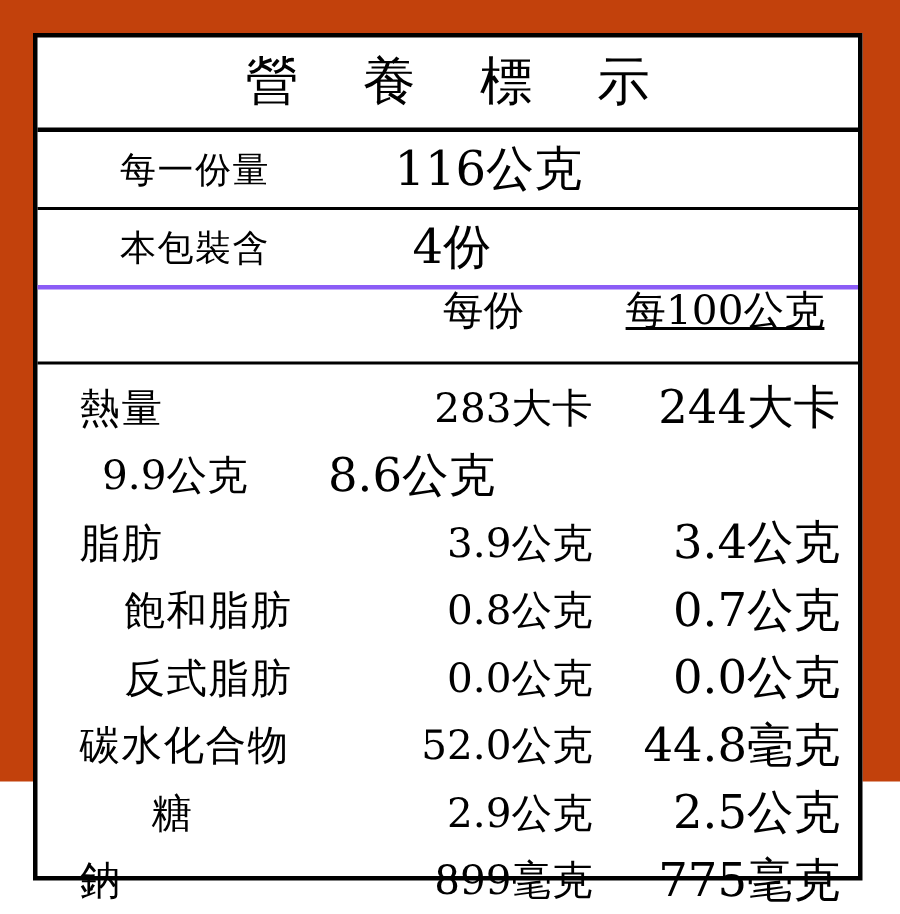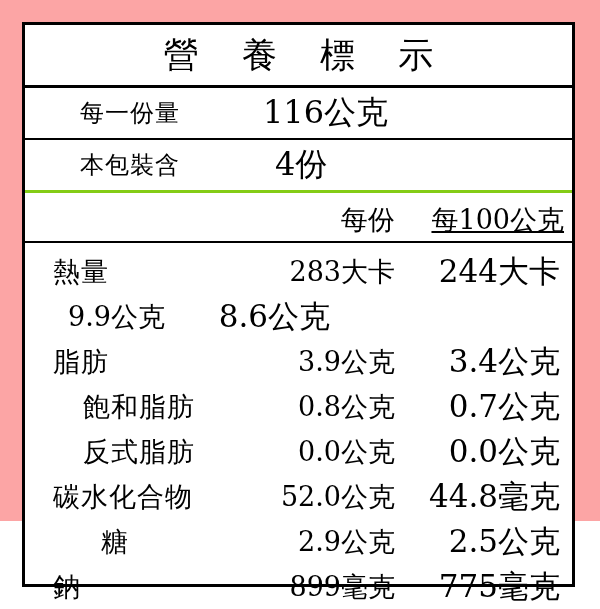--- a/index.html
+++ b/index.html
@@ -12,21 +12,21 @@
     height: 609px;
     font-family: "DejaVu Sans", sans-serif;
     color: #000000;
     overflow: hidden;
   }
 
   .page {
     position: relative;
     width: 600px;
     height: 521px;
-    background: #fca5a5;
+    background: #c2410c;
   }
 
   
   .label-box {
     position: absolute;
     left: 22px;
     top: 22px;
     width: 553px;
     height: 565px;
     border: 3px solid #000000;
@@ -50,21 +50,21 @@
     line-height: 1;
   }
 
   .serving-row {
     height: 50px;
     border-bottom: 2px solid #000000;
     display: flex;
     align-items: center;
   }
   .serving-row.last {
-    border-bottom: 3px solid #84cc16;
+    border-bottom: 3px solid #8b5cf6;
   }
   .srv-label {
     width: 210px;
     text-align: center;
     font-size: 24px;
     font-family: "DejaVu Serif", serif;
     letter-spacing: 1px;
   }
   .srv-value {
     font-size: 32px;
@@ -81,22 +81,22 @@
     display: flex;
     align-items: flex-end;
     border-bottom: 2px solid #000000;
   }
   .ch-spacer {
     width: 230px;
   }
   .ch-cell {
     font-size: 27px;
     font-family: "DejaVu Serif", serif;
-    text-align: right;
-    padding-bottom: 3px;
+    text-align: center;
+    padding-bottom: 16px;
   }
   .ch-per-serving {
     width: 148px;
     padding-right: 8px;
   }
   .ch-per-100 {
     width: 165px;
     padding-right: 8px;
     text-decoration: underline;
   }

